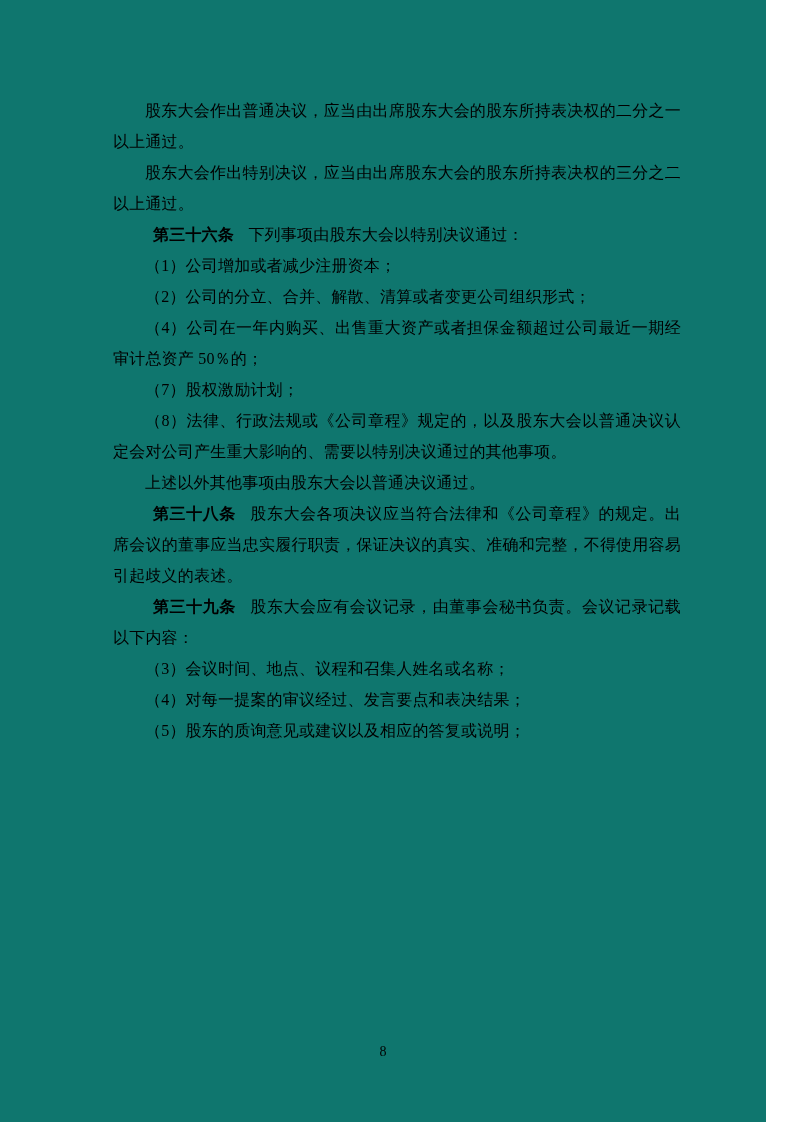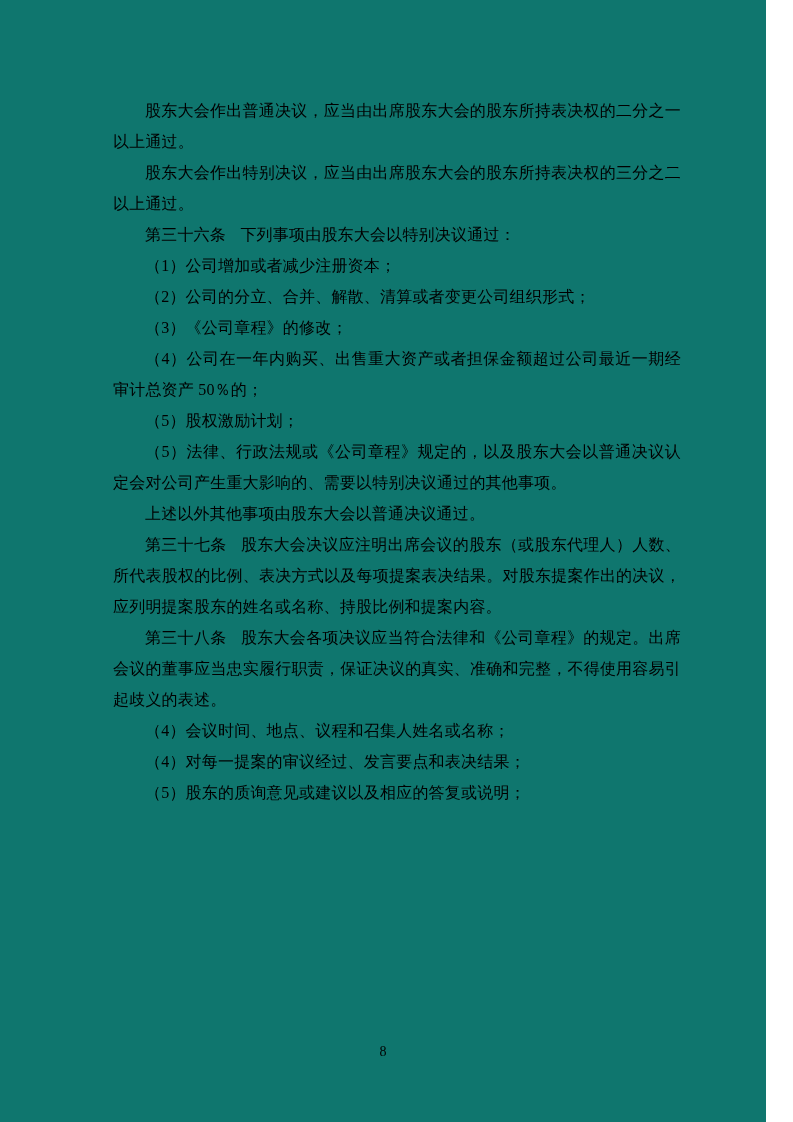--- a/index.html
+++ b/index.html
@@ -25,22 +25,23 @@
   .para {
     margin: 0;
     padding: 0;
     text-indent: 2em;
     font-size: 16px;
     line-height: 31px;
     text-align: justify;
     letter-spacing: 0.2px;
   }
   .article-no {
-    font-weight: normal;
+    font-weight: bold;
     margin-right: 0.9em;
+    margin-left: 8px;
   }
   .page-number {
     position: absolute;
     left: 0;
     right: 0;
     bottom: 62px;
     text-align: center;
     font-size: 14px;
     line-height: 16px;
   }
@@ -54,36 +55,35 @@
     <p class="para"><span>股东大会作出普通决议，应当由出席股东大会的股东所持表决权的二分之一以上通过。</span></p>
 
     <p class="para"><span>股东大会作出特别决议，应当由出席股东大会的股东所持表决权的三分之二以上通过。</span></p>
 
     <p class="para"><span class="article-no">第三十六条</span><span>下列事项由股东大会以特别决议通过：</span></p>
 
     <p class="para"><span>（1）公司增加或者减少注册资本；</span></p>
 
     <p class="para"><span>（2）公司的分立、合并、解散、清算或者变更公司组织形式；</span></p>
 
-    <p class="para"><span>（3）《公司章程》的修改；</span></p>
 
     <p class="para"><span>（4）公司在一年内购买、出售重大资产或者担保金额超过公司最近一期经审计总资产 50％的；</span></p>
 
-    <p class="para"><span>（5）股权激励计划；</span></p>
+    <p class="para"><span>（7）股权激励计划；</span></p>
 
-    <p class="para"><span>（5）法律、行政法规或《公司章程》规定的，以及股东大会以普通决议认定会对公司产生重大影响的、需要以特别决议通过的其他事项。</span></p>
+    <p class="para"><span>（8）法律、行政法规或《公司章程》规定的，以及股东大会以普通决议认定会对公司产生重大影响的、需要以特别决议通过的其他事项。</span></p>
 
     <p class="para"><span>上述以外其他事项由股东大会以普通决议通过。</span></p>
 
-    <p class="para"><span class="article-no">第三十七条</span><span>股东大会决议应注明出席会议的股东（或股东代理人）人数、所代表股权的比例、表决方式以及每项提案表决结果。对股东提案作出的决议，应列明提案股东的姓名或名称、持股比例和提案内容。</span></p>
 
     <p class="para"><span class="article-no">第三十八条</span><span>股东大会各项决议应当符合法律和《公司章程》的规定。出席会议的董事应当忠实履行职责，保证决议的真实、准确和完整，不得使用容易引起歧义的表述。</span></p>
 
+    <p class="para"><span class="article-no">第三十九条</span><span>股东大会应有会议记录，由董事会秘书负责。会议记录记载以下内容：</span></p>
 
-    <p class="para"><span>（4）会议时间、地点、议程和召集人姓名或名称；</span></p>
+    <p class="para"><span>（3）会议时间、地点、议程和召集人姓名或名称；</span></p>
 
 
 
     <p class="para"><span>（4）对每一提案的审议经过、发言要点和表决结果；</span></p>
 
     <p class="para"><span>（5）股东的质询意见或建议以及相应的答复或说明；</span></p>
 
   </div>
 
   <div class="page-number">8</div>

